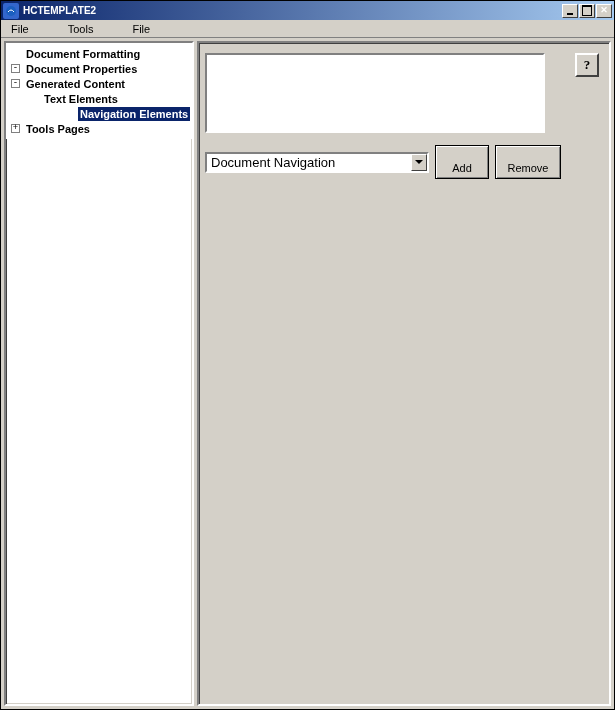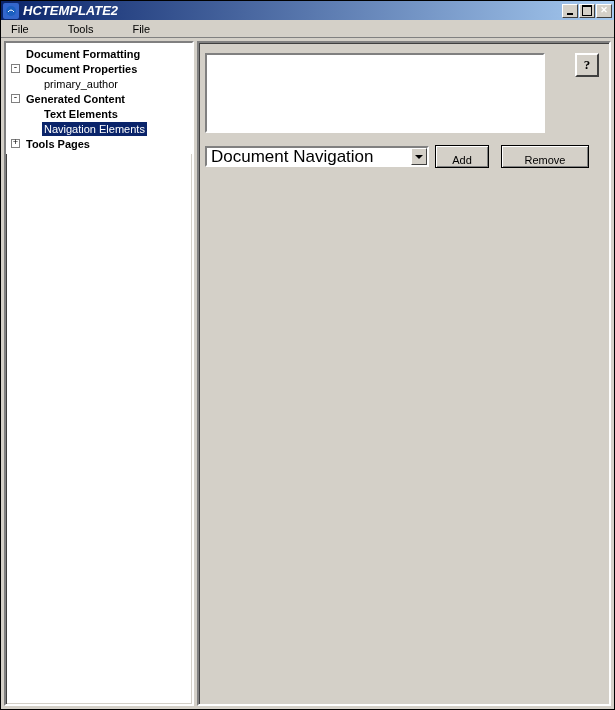--- a/index.html
+++ b/index.html
@@ -2,21 +2,21 @@
 <html><head>
 <meta charset="utf-8">
 <style>
 * { box-sizing: border-box; margin: 0; padding: 0; }
 body { font-family: Tahoma, "MS Sans Serif", sans-serif; font-size: 11px; background: #fff; width: 615px; height: 710px; overflow: hidden; }
 
 .window { width: 615px; height: 710px; border: 1px solid #000; background: #d4d0c8; display: flex; flex-direction: column; }
 
 .titlebar { height: 19px; background: linear-gradient(to right, #0a246a, #a6caf0); display: flex; align-items: center; padding: 0 2px; color: #fff; font-weight: bold; }
 .titlebar .icon { width: 16px; height: 16px; margin-right: 4px; background: #36c; border-radius: 2px; display: flex; align-items: center; justify-content: center; }
-.titlebar .title { flex: 1; font-size: 13px; font-style: italic; }
+.titlebar .title { flex: 1; font-size: 10px; }
 .winbtns { display: flex; gap: 1px; }
 .winbtn { width: 16px; height: 14px; background: #d4d0c8; border: 1px solid; border-color: #fff #404040 #404040 #fff; display: flex; align-items: center; justify-content: center; font-size: 9px; cursor: pointer; font-family: "Segoe UI Symbol", Tahoma, sans-serif; }
 .winbtn-min::after { content: ""; display: block; width: 6px; height: 2px; background: #000; margin-top: 6px; }
 .winbtn-max::after { content: ""; display: block; width: 8px; height: 8px; border: 1px solid #000; border-top-width: 2px; }
 .winbtn-close::after { content: "✕"; font-weight: bold; font-size: 9px; line-height: 1; }
 
 .menubar { height: 18px; background: #d4d0c8; display: flex; align-items: center; padding: 0 2px; border-bottom: 1px solid #808080; gap: 23px; }
 .menubar span { padding: 2px 8px; cursor: pointer; }
 
 .client { flex: 1; display: flex; padding: 3px; gap: 3px; }
@@ -25,36 +25,36 @@
 .tree-pane { width: 190px; background: #fff; overflow: auto; }
 .content-pane { flex: 1; padding: 10px 10px 10px 6px; }
 
 .tree { padding: 3px 0; background: #fff; }
 .tree-row { display: flex; align-items: center; height: 15px; white-space: nowrap; cursor: pointer; }
 .tree-line-box { width: 18px; height: 15px; position: relative; display: inline-block; flex: none; }
 .expander { position: absolute; left: 5px; top: 3px; width: 9px; height: 9px; border: 1px solid #808080; background: #fff; font-size: 9px; line-height: 7px; text-align: center; cursor: pointer; font-family: "Courier New", monospace; }
 .tree-label { padding: 1px 2px; font-size: 11px; color: #000; }
 .tree-label.bold { font-weight: bold; }
 .tree-label.child { font-weight: normal; }
-.tree-label.selected { background: #0a246a; color: #fff; font-weight: normal; }
+.tree-label.selected { background: #0a246a; color: #fff; font-weight: bold; margin-left: 36px; }
 
 .listbox { background: #fff; border: 2px solid; border-color: #808080 #fff #fff #808080; height: 80px; width: 340px; }
 
 .help-btn { position: absolute; top: 10px; right: 10px; width: 24px; height: 24px; background: #d4d0c8; border: 2px solid; border-color: #fff #404040 #404040 #fff; font-weight: bold; font-size: 13px; font-family: "Times New Roman", serif; cursor: pointer; }
 
 .row { display: flex; align-items: center; gap: 6px; margin-top: 12px; }
 
-.dropdown { width: 224px; height: 21px; background: #fff; border: 2px solid; border-color: #808080 #fff #fff #808080; display: flex; align-items: center; font-size: 17px; }
+.dropdown { width: 224px; height: 21px; background: #fff; border: 2px solid; border-color: #808080 #fff #fff #808080; display: flex; align-items: center; font-size: 13px; }
 .dropdown .dd-text { flex: 1; padding: 0 4px; }
 .dropdown .dd-btn { width: 16px; height: 17px; background: #d4d0c8; border: 1px solid; border-color: #fff #404040 #404040 #fff; display: flex; align-items: center; justify-content: center; cursor: pointer; }
 .dd-btn::after { content: ""; border-left: 4px solid transparent; border-right: 4px solid transparent; border-top: 4px solid #000; }
 
-.btn { height: 23px; background: #d4d0c8; border: 1px solid #000; box-shadow: inset 1px 1px 0 #fff, inset -1px -1px 0 #808080; font-size: 11px; padding: 8px 8px; cursor: pointer; font-family: inherit; }
+.btn { height: 23px; background: #d4d0c8; border: 1px solid #000; box-shadow: inset 1px 1px 0 #fff, inset -1px -1px 0 #808080; font-size: 11px; padding: 16px 8px; cursor: pointer; font-family: inherit; }
 .btn-add { width: 54px; }
-.btn-remove { width: 88px; margin-left: 6px; }
+.btn-remove { width: 66px; }
 </style>
 </head>
 <body>
 
 <div class="window">
 
   <div class="titlebar">
     <div class="icon">
       <svg width="12" height="12" viewBox="0 0 12 12">
           <circle cx="6" cy="6" r="5" fill="#1b5fbf"></circle>
@@ -85,25 +85,20 @@
           <span class="tree-label bold">Document Formatting</span>
         </div>
 
         <div class="tree-row">
           <span class="tree-line-box">
               <span class="expander">-</span>
             </span>
           <span class="tree-label bold">Document Properties</span>
         </div>
 
-        <div class="tree-row">
-          <span class="tree-line-box"></span>
-          <span class="tree-line-box"></span>
-          <span class="tree-label child">primary_author</span>
-        </div>
 
         <div class="tree-row">
           <span class="tree-line-box">
               <span class="expander">-</span>
             </span>
           <span class="tree-label bold">Generated Content</span>
         </div>
 
         <div class="tree-row">
           <span class="tree-line-box"></span>

